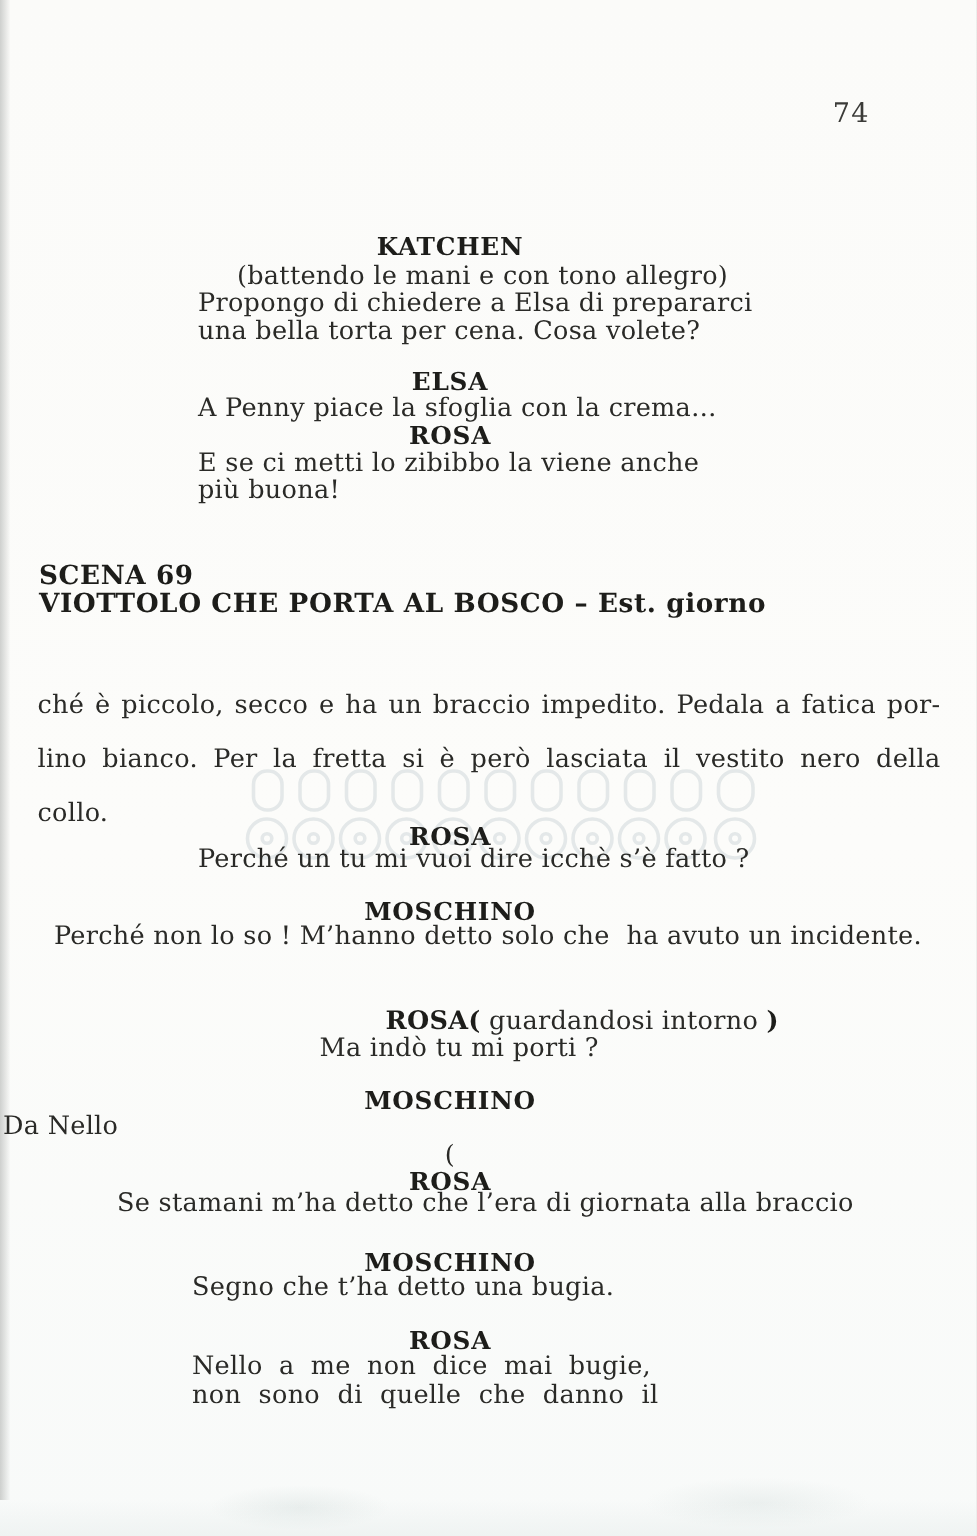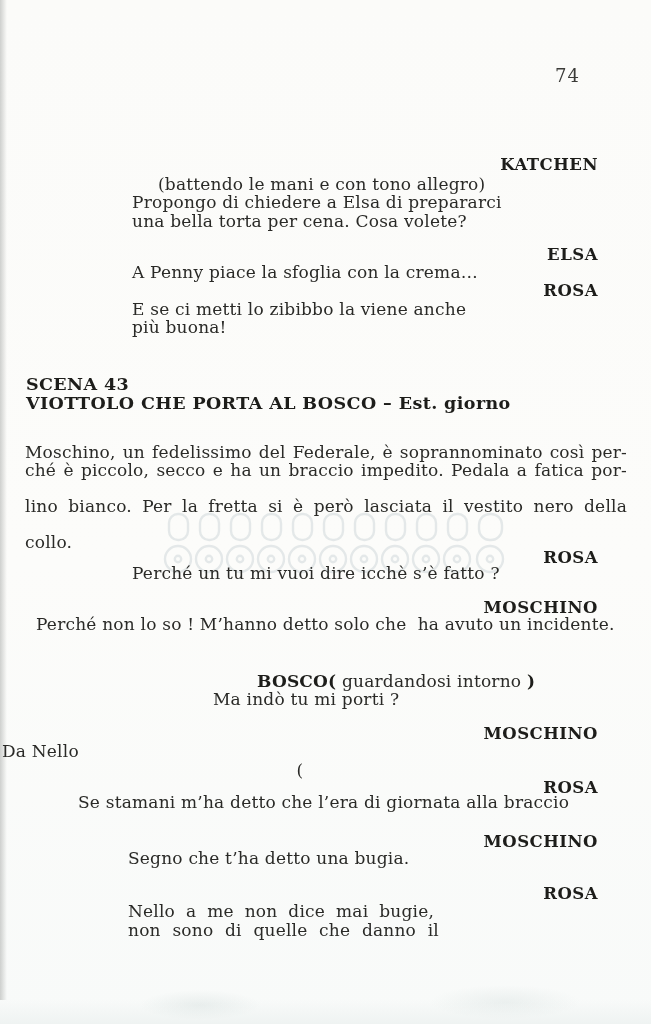--- a/index.html
+++ b/index.html
@@ -20,21 +20,21 @@
   .ln{
     position:absolute;
     white-space:pre;
     font-size:17px;
     line-height:19px;
     letter-spacing:.2px;
     color:#2a2a27;
     text-align:right;
   }
   .name{
-    left:2px;width:596px;text-align:right;
+    left:2px;width:596px;text-align:center;
     font-weight:bold;color:#1d1d1a;letter-spacing:.5px;
     font-size:16.5px;
   }
   .hdg{font-weight:bold;color:#1d1d1a;letter-spacing:.4px;font-size:17.5px;}
   .just{white-space:normal;text-align:justify;text-align-last:justify;overflow:hidden;height:19px;}
   .pagenum{left:520px;top:66px;width:60px;text-align:right;font-size:18px;color:#3b3b38;letter-spacing:1px;}
   .wm{position:absolute;left:163px;top:512px;opacity:.55;}
   .blot{position:absolute;border-radius:50%;pointer-events:none;}
   b{font-weight:bold;color:#1d1d1a;}
 </style>
@@ -52,24 +52,23 @@
   <div class="ln" style="top:193px;left:132px">Propongo di chiedere a Elsa di prepararci</div>
   <div class="ln" style="top:212px;left:132px">una bella torta per cena. Cosa volete?</div>
 
   <div class="ln" style="top:263px;left:132px">A Penny piace la sfoglia con la crema…</div>
   <div class="ln name" style="top:245px">ELSA</div>
 
   <div class="ln name" style="top:281px">ROSA</div>
   <div class="ln" style="top:300px;left:132px">E se ci metti lo zibibbo la viene anche</div>
   <div class="ln" style="top:318px;left:132px">più buona!</div>
 
-  <div class="ln hdg" style="top:375px;left:26px">SCENA 43</div>
+  <div class="ln hdg" style="top:375px;left:26px">SCENA 69</div>
   <div class="ln hdg" style="top:394px;left:26px">VIOTTOLO CHE PORTA AL BOSCO – Est. giorno</div>
 
-  <div class="ln just" style="top:443px;left:25px;width:602px">Moschino, un fedelissimo del Federale, è soprannominato così per-</div>
   <div class="ln just" style="top:461px;left:25px;width:602px">ché è piccolo, secco e ha un braccio impedito. Pedala a fatica por-</div>
   <div class="ln just" style="top:497px;left:25px;width:602px">lino bianco. Per la fretta si è però lasciata il vestito nero della divisa.</div>
   <div class="ln" style="top:533px;left:25px">collo.</div>
 
   <svg class="wm" width="345" height="64" viewBox="0 0 345 64">
     <g fill="none" stroke="#aebcc1" stroke-width="2.4" opacity="0.55">
       <rect x="6" y="2" width="19" height="26" rx="9"></rect>
       <rect x="37" y="2" width="19" height="26" rx="9"></rect>
       <rect x="68" y="2" width="19" height="26" rx="9"></rect>
       <rect x="99" y="2" width="19" height="26" rx="9"></rect>
@@ -104,21 +103,21 @@
         <circle cx="327" cy="47" r="3.2"></circle>
     </g>
   </svg>
 
   <div class="ln name" style="top:548px">ROSA</div>
   <div class="ln" style="top:564px;left:132px">Perché un tu mi vuoi dire icchè s’è fatto ?</div>
 
   <div class="ln name" style="top:598px">MOSCHINO</div>
   <div class="ln" style="top:615px;left:36px">Perché non lo so ! M’hanno detto solo che  ha avuto un incidente.</div>
 
-  <div class="ln" style="top:672px;left:257px"><b>BOSCO(</b><span> guardandosi intorno </span><b>)</b></div>
+  <div class="ln" style="top:672px;left:257px"><b>ROSA(</b><span> guardandosi intorno </span><b>)</b></div>
   <div class="ln" style="top:690px;left:213px">Ma indò tu mi porti ?</div>
 
   <div class="ln name" style="top:724px">MOSCHINO</div>
   <div class="ln" style="top:742px;left:2px;width:596px;text-align:left">Da Nello</div>
   <div class="ln" style="top:761px;left:2px;width:596px;text-align:center">(</div>
 
   <div class="ln name" style="top:778px">ROSA</div>
   <div class="ln" style="top:793px;left:78px">Se stamani m’ha detto che l’era di giornata alla braccio</div>
 
   <div class="ln name" style="top:832px">MOSCHINO</div>

